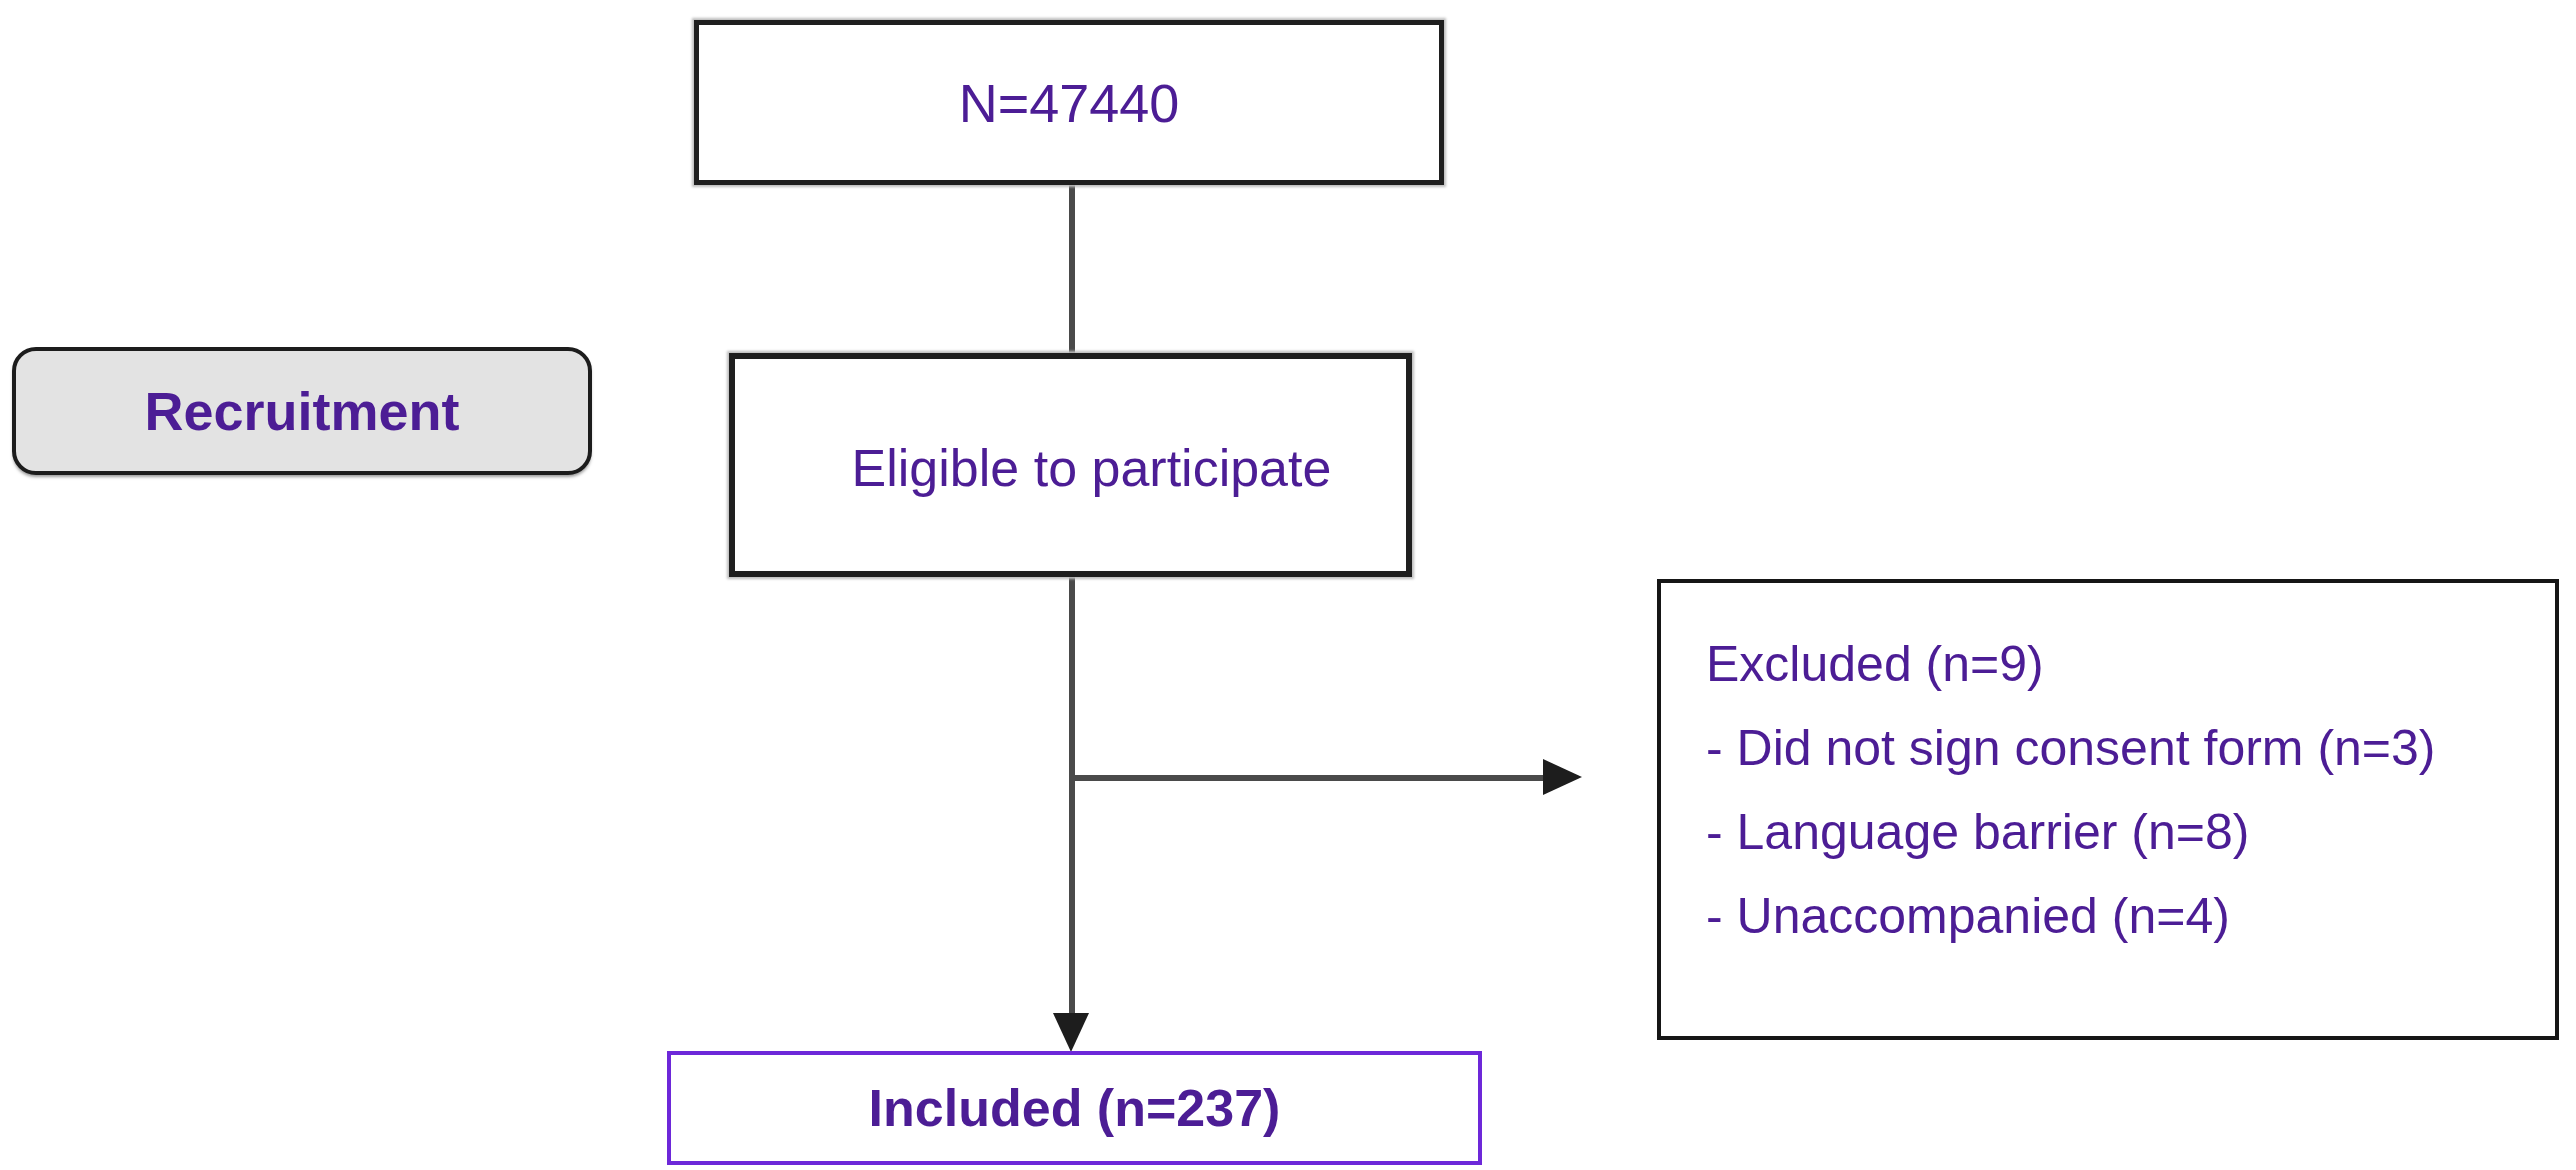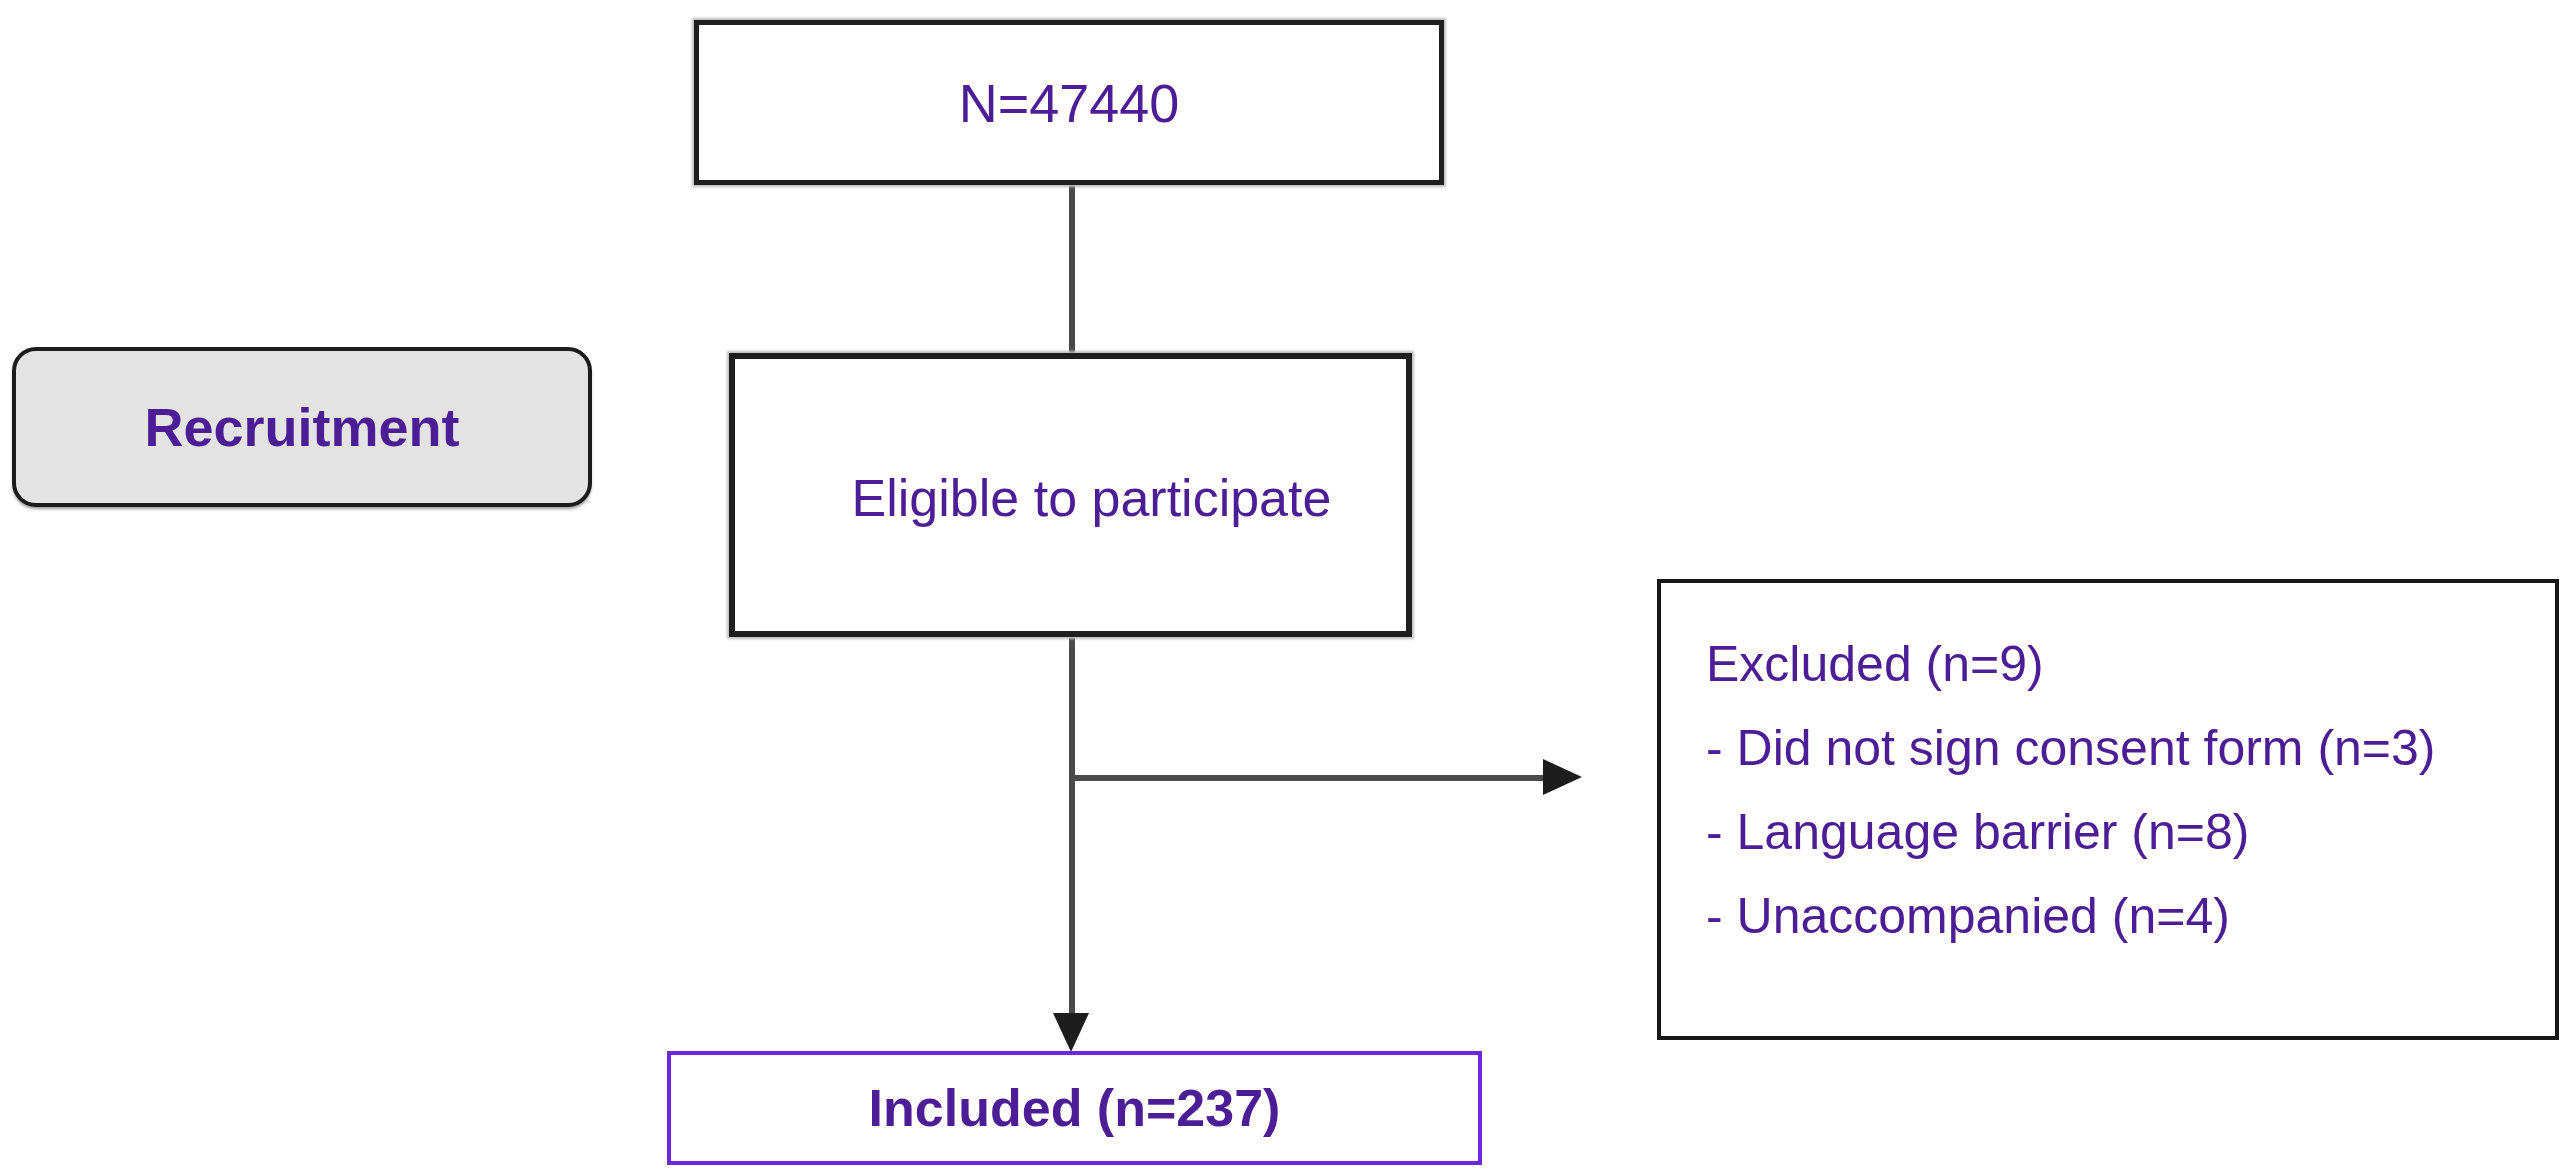--- a/index.html
+++ b/index.html
@@ -20,30 +20,30 @@
     align-items:center;
     justify-content:center;
     text-align:center;
   }
   .box-total {
     left:694px; top:20px; width:750px; height:165px;
     font-size:54px;
     box-shadow:0 0 2.4px 1.6px #bdbdbd;
   }
   .box-stage {
-    left:12px; top:347px; width:580px; height:160px;
+    left:12px; top:347px; width:580px; height:128px;
     background:#e3e3e3;
     border:4.9px solid #1c1c1c;
     border-radius:24px;
     font-weight:bold;
     font-size:54px;
     box-shadow:0 3.2px 3.2px -1.6px #9a9a9a;
   }
   .box-eligible {
-    left:729px; top:353px; width:683px; height:284px;
+    left:729px; top:353px; width:683px; height:224px;
     border:6.5px solid #1f1f1f;
     flex-direction:column;
     font-size:52px;
     line-height:1.85;
     padding-top:6.5px;
     box-shadow:0 0 2.4px 1.6px #bdbdbd;
     padding-left:42px;
   }
   .box-excluded {
     left:1657px; top:561px; width:902px; height:461px;

